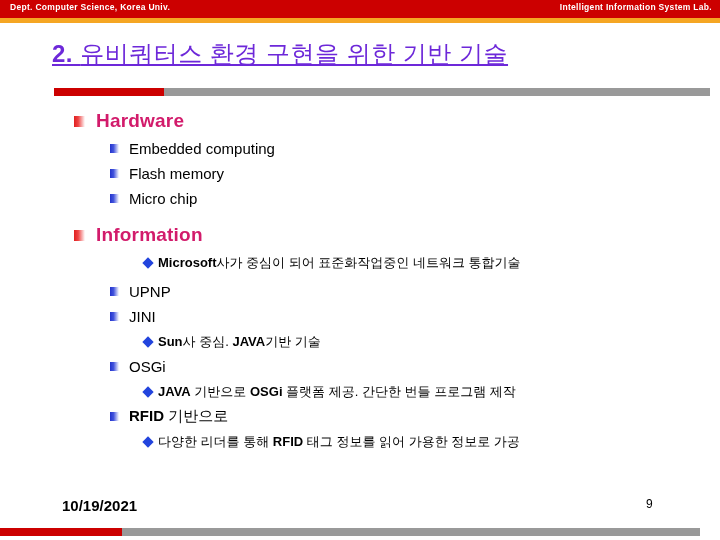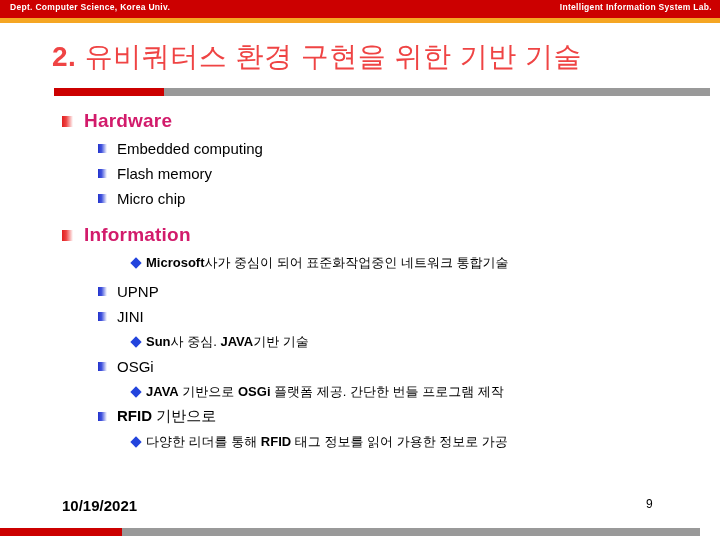--- a/index.html
+++ b/index.html
@@ -55,24 +55,25 @@
     color: #ffffff;
     letter-spacing: 0.3px;
     white-space: nowrap;
   }
 
   
   .slide-title {
     position: absolute;
     left: 52px;
     top: 38px;
-    font-size: 28px;
-    color: #ef4444;
+    font-size: 24px;
+    color: #6d28d9;
     white-space: nowrap;
     letter-spacing: 0.5px;
+    text-decoration: underline;
   }
   .slide-title .num {
     font-weight: bold;
   }
   .slide-title .ttl {
     font-weight: normal;
   }
 
   
   .rule {
@@ -91,20 +92,21 @@
     height: 8px;
     background: #CC0000;
   }
 
   
   .body {
     position: absolute;
     left: 0;
     top: 106px;
     width: 672px;
+    padding-left: 12px;
   }
 
   .row {
     position: relative;
     display: flex;
     align-items: flex-start;
     white-space: nowrap;
   }
 
   

